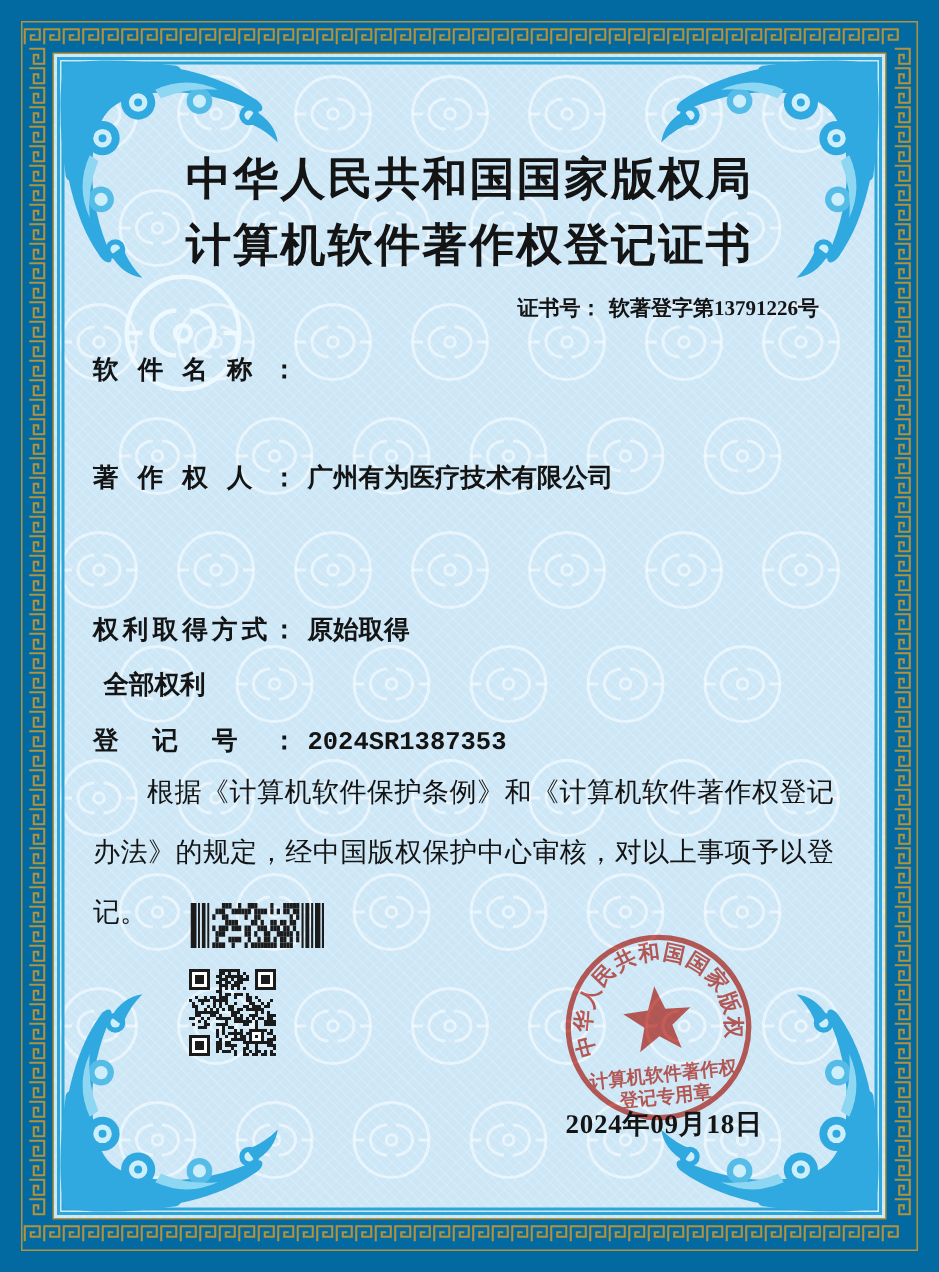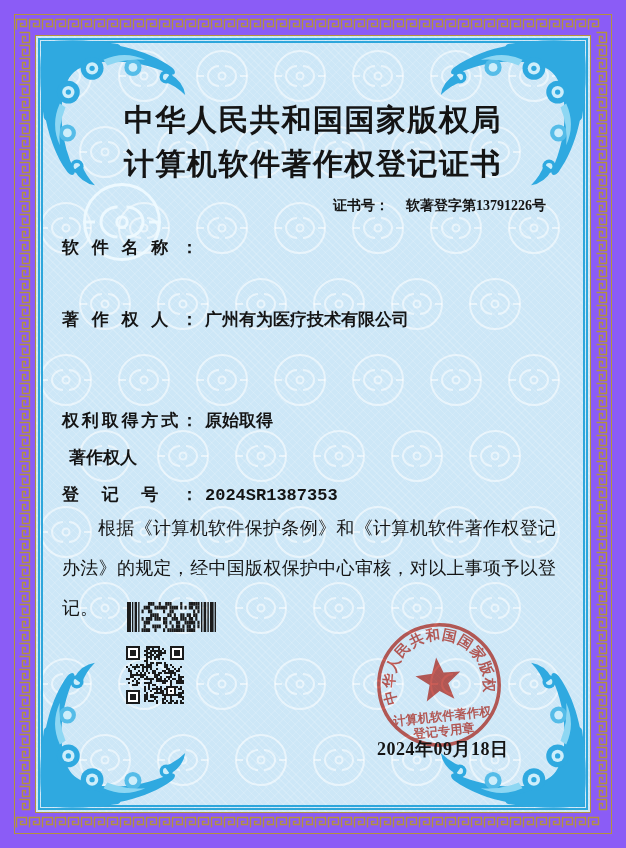--- a/index.html
+++ b/index.html
@@ -2,21 +2,21 @@
 <html style="--panel_blue: #cde7f7; --frame_gold: #b3923c; --flourish_blue: #2fa9e0; --seal_red: #d8544a; --text_black: #141414;"><head>
 <meta charset="utf-8">
 <style>
   :root{
     --panel_blue:#cde7f7; --frame_gold:#b3923c; --flourish_blue:#2fa9e0;
     --seal_red:#d8544a; --text_black:#141414;
   }
   html,body{margin:0;padding:0;background:#e9e9e9;}
   .cert{
     position:relative; width:626px; height:848px; margin:0 auto;
-    background:#8b5cf6; overflow:hidden;
+    background:#0369a1; overflow:hidden;
     font-family:"Liberation Serif","DejaVu Serif",serif; color:var(--text_black);
   }
   svg{display:block;}
   #gold-frame{position:absolute; left:0; top:0; pointer-events:none;}
   .gold-line{stroke:var(--frame_gold); stroke-width:1; fill:none;}
   .gk-path{stroke:var(--frame_gold);}
   .panel{
     position:absolute; left:36px; top:36px; width:554px; height:776px;
     background:
       repeating-linear-gradient(45deg, rgba(255,255,255,.16) 0 1px, rgba(255,255,255,0) 1px 5px),
@@ -35,21 +35,21 @@
   .c-tr{left:437px; top:37px; transform:scaleX(-1);}
   .c-bl{left:37px; top:659px; transform:scaleY(-1);}
   .c-br{left:437px; top:659px; transform:scale(-1,-1);}
   .fl-main{fill:var(--flourish_blue);}
   .fl-mid{fill:#55bce8;}
   .fl-light{fill:#8ed7f3;}
   .fl-pale{fill:#cdeefb;}
   .title{position:absolute; left:0; top:98px; width:626px; text-align:center;
     font-size:30px; line-height:44px; font-weight:700; letter-spacing:1.5px;}
   .certno{position:absolute; right:80px; top:197px; font-size:14px; font-weight:700;
-    display:flex; gap:17px; white-space:nowrap;}
+    display:flex; gap:5px; white-space:nowrap;}
   .row{position:absolute; left:62px; display:flex; font-size:17px; font-weight:700; line-height:26px;font-family:Liberation Mono, monospace;}
   .row .lbl{display:block; width:136px; text-align:justify; text-align-last:justify; white-space:nowrap;}
   .row .val{margin-left:7px; white-space:nowrap;}
   .r1{top:236px;} .r2{top:308px;} .r3{top:409px;} .r4{top:446px;} .r5{top:483px;}
   .statement{position:absolute; left:62px; top:508px; width:494px;
     font-size:18px; font-weight:400; line-height:40px; text-align:justify; text-indent:2em;}
   #barcode-svg{position:absolute; left:127px; top:602px; fill:#1b1b1b;}
   #qr-svg{position:absolute; left:126px; top:646px; fill:#1b1b1b;}
   .seal{position:absolute; left:370px; top:616px; width:138px; height:138px;
     transform:rotate(-6deg); mix-blend-mode:multiply; opacity:.93;}
@@ -422,21 +422,21 @@
     <span class="lbl">著作权人：</span>
     <span class="val">广州有为医疗技术有限公司</span>
   </div>
 
   <div class="row r3">
     <span class="lbl">权利取得方式：</span>
     <span class="val">原始取得</span>
   </div>
 
   <div class="row r4">
-    <span class="val">著作权人</span>
+    <span class="val">全部权利</span>
   </div>
 
   <div class="row r5">
     <span class="lbl">登记号：</span>
     <span class="val">2024SR1387353</span>
   </div>
 
   <div class="statement">根据《计算机软件保护条例》和《计算机软件著作权登记办法》的规定，经中国版权保护中心审核，对以上事项予以登记。</div>
 
   <svg id="barcode-svg" width="90" height="30" viewBox="0 0 90 30">

